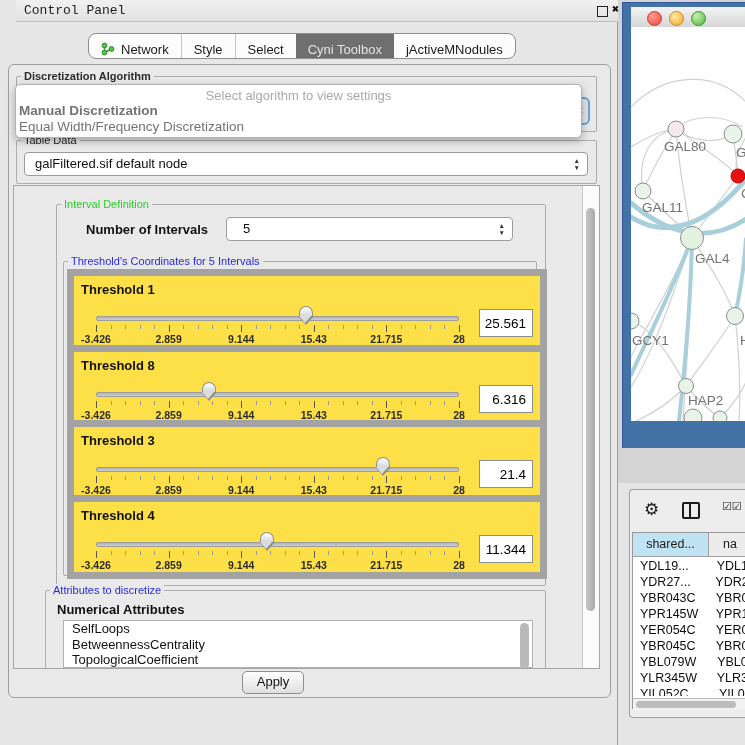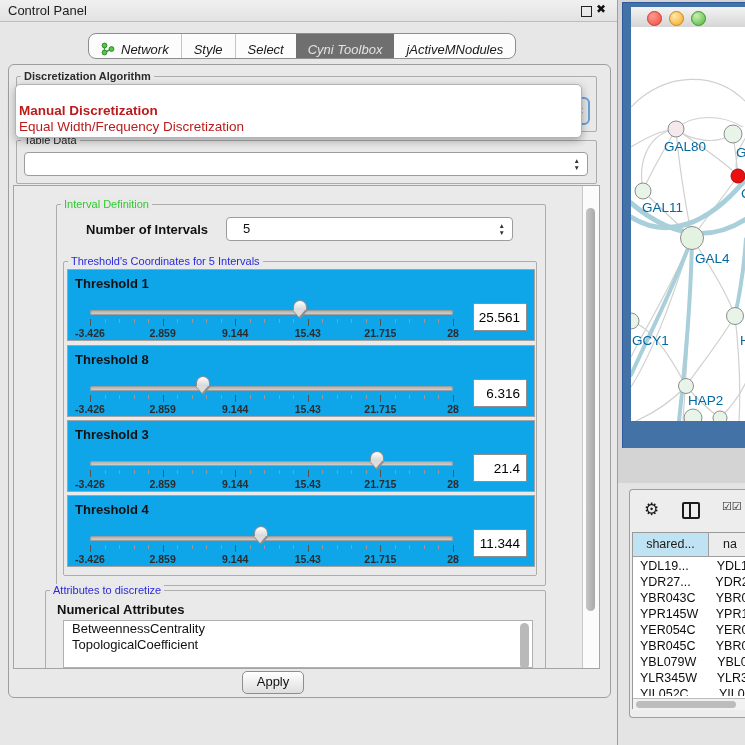--- a/index.html
+++ b/index.html
@@ -2,55 +2,55 @@
 <html><head>
 <meta charset="utf-8">
 <style>
   html,body{margin:0;padding:0;}
   body{font-family:"Liberation Sans","DejaVu Sans",sans-serif;background:#d8d8d8;}
   .app{position:relative;width:745px;height:745px;overflow:hidden;background:#d8d8d8;font-size:13px;color:#1a1a1a;}
   .abs{position:absolute;}
 
   
   .left-window{left:0;top:0;width:617px;height:745px;background:#e7e7e7;border-right:1px solid #9e9e9e;}
-  .titlebar{left:0;top:0;width:617px;height:21px;background:linear-gradient(#f0f0f0,#e2e2e2);border-bottom:1px solid #bdbdbd;}
+  .titlebar{left:16px;top:0;width:617px;height:21px;background:linear-gradient(#f0f0f0,#e2e2e2);border-bottom:1px solid #bdbdbd;font-family:Liberation Mono, monospace;}
   .titlebar .wtitle{position:absolute;left:8px;top:3px;font-size:13px;color:#1c1c1c;}
   .win-restore{position:absolute;left:581px;top:6px;width:9px;height:9px;border:1.6px solid #222;}
   .win-close{position:absolute;left:596px;top:2px;font-size:12px;font-weight:bold;color:#111;}
 
   .tabstrip{left:88px;top:33px;height:24px;display:inline-flex;background:#fcfcfc;border:1px solid #8d8d8d;border-radius:8px;overflow:hidden;}
-  .tab{display:flex;align-items:center;padding:15px 12px;font-size:13px;color:#1a1a1a;white-space:nowrap;font-style:italic;}
+  .tab{display:flex;align-items:center;padding:15px 12px;font-size:13px;color:#1a1a1a;white-space:nowrap;}
   .tab.sep{border-left:1px solid #c6c6c6;}
   .tab.selected{background:#6f6f6f;color:#e3e3e3;border-left:none;}
   .tab .net-ic{margin-right:6px;display:inline-flex;}
 
   .outer-panel{left:8px;top:64px;width:601px;height:632px;background:#e9e9e9;border:1px solid #9e9e9e;border-radius:6px;}
 
   .groupbox{position:absolute;border:1px solid #adadad;border-radius:2px;}
   .group-title{position:absolute;background:#e9e9e9;padding:0 3px;font-size:11px;line-height:13px;}
 
   
   .algo-combo-edge{left:560px;top:97px;width:26px;height:24px;border:2px solid #68a1d8;border-radius:6px;background:#e4e4e4;z-index:5;}
 
   
   .algo-popup{left:15px;top:84px;width:565px;height:52px;background:#fff;border:1px solid #b3b3b3;border-radius:5px;box-shadow:0 3px 8px rgba(0,0,0,.3);z-index:60;}
   .popup-placeholder{position:absolute;left:0;top:3px;width:100%;text-align:center;color:#a9a9a9;font-size:13px;}
-  .popup-opt{position:absolute;left:2px;width:560px;font-size:13.5px;color:#b91c1c;padding-left:1px;}
+  .popup-opt{position:absolute;left:2px;width:560px;font-size:13.5px;color:#737373;padding-left:1px;}
   .popup-opt.bold{font-weight:bold;}
 
   .combo{position:absolute;background:#fff;border:1px solid #9c9c9c;border-radius:4px;}
   .combo .cv{position:absolute;left:10px;top:3px;font-size:13px;color:#101010;white-space:nowrap;}
   .spinner{position:absolute;right:7px;top:2px;display:flex;flex-direction:column;align-items:center;font-size:6.5px;line-height:7px;color:#333;}
 
   
   .scrollpane{left:13px;top:185px;width:585px;height:482px;background:#eaeaea;border:1px solid #a5a5a5;overflow:hidden;}
   .vscroll-track{position:absolute;right:0;top:0;width:16px;height:100%;background:#fbfbfb;border-left:1px solid #c8c8c8;}
   .vscroll-thumb{position:absolute;left:3px;top:22px;width:9px;height:403px;border-radius:5px;background:linear-gradient(90deg,#c6c6c6,#a9a9a9);}
 
-  .threshold-box{position:absolute;left:53px;width:466px;height:70px;background:#0ea5e9;border:1px solid #a3a3a3;}
+  .threshold-box{position:absolute;left:53px;width:466px;height:70px;background:#fde047;border:7px solid #a3a3a3;}
   .t-label{position:absolute;left:7px;top:6px;font-weight:bold;font-size:13px;color:#111;}
   .t-track{position:absolute;left:22px;top:40px;width:363px;height:5px;border-radius:3px;background:linear-gradient(#a8a8a8,#d9d9d9);box-shadow:inset 0 0 0 1px #9d9d9d;}
   .thumb{position:absolute;top:30px;width:16px;height:20px;}
   .thumb .tp{position:absolute;left:1px;top:0;width:12px;height:10px;background:linear-gradient(#ffffff,#d2d2d2);border:1px solid #8f8f8f;border-bottom:none;border-radius:7px 7px 1px 1px;}
   .thumb .tb{position:absolute;left:0;top:10px;width:0;height:0;border-left:8px solid transparent;border-right:8px solid transparent;border-top:9px solid #8f8f8f;}
   .thumb .ti{position:absolute;left:1.5px;top:9.6px;width:0;height:0;border-left:6.5px solid transparent;border-right:6.5px solid transparent;border-top:7.6px solid #dcdcdc;}
   .ticks{position:absolute;left:0;top:49px;width:100%;height:8px;}
   .tick{position:absolute;top:0;width:1px;height:7px;background:#555;}
   .tick.minor{height:4px;background:#999;}
   .tick-labels{position:absolute;left:0;top:57px;width:100%;height:12px;}
@@ -70,21 +70,21 @@
 
   
   .right-bg{left:618px;top:0;width:127px;height:745px;background:#d4d4d4;}
   .net-window{left:622px;top:2px;width:123px;height:445px;background:#4372a7;border-top:1px solid #31589b;border-left:1px solid #31589b;}
   .net-titlebar{position:absolute;left:8px;top:4px;width:115px;height:20px;background:linear-gradient(#f4f4f4,#d6d6d6);border-bottom:1px solid #a5a5a5;}
   .light{position:absolute;top:3.5px;width:13px;height:13px;border-radius:50%;}
   .light.red{left:16px;background:radial-gradient(circle at 35% 30%,#ff9a90,#ee4b40);border:1px solid #c93a32;}
   .light.yellow{left:38px;background:radial-gradient(circle at 35% 30%,#ffe9a8,#f5a623);border:1px solid #c8861d;}
   .light.green{left:60px;background:radial-gradient(circle at 35% 30%,#c8f0b0,#4db83a);border:1px solid #3f9330;}
   .net-canvas{position:absolute;left:8px;top:24px;width:115px;height:394px;background:#ffffff;overflow:hidden;}
-  .net-label{position:absolute;font-size:13.5px;color:#0369a1;white-space:nowrap;}
+  .net-label{position:absolute;font-size:13.5px;color:#737373;white-space:nowrap;}
 
   .tp-bar{left:618px;top:452px;width:127px;height:31px;background:#e3e3e3;border-top:1px solid #b5b5b5;border-bottom:1px solid #cfcfcf;}
   .tp-bar .tptitle{position:absolute;left:22px;top:8px;font-size:13px;color:#1c1c1c;}
   .below-tp{left:618px;top:483px;width:127px;height:262px;background:#e4e4e4;}
 
   .table-panel{left:629px;top:489px;width:116px;height:227px;background:#ededed;border:1px solid #9f9f9f;border-radius:4px 0 0 4px;border-right:none;}
   .tp-toolbar{position:absolute;left:0;top:8px;width:116px;height:28px;}
   .gear{position:absolute;left:14px;top:1px;font-size:17px;color:#1a1a1a;}
   .col-icon{position:absolute;left:52px;top:4px;width:14px;height:13px;border:2px solid #1a1a1a;border-radius:2px;background:linear-gradient(90deg,transparent 5px,#1a1a1a 5px,#1a1a1a 7px,transparent 7px);}
   .cb-icons{position:absolute;left:92px;top:2px;font-size:11px;letter-spacing:0px;color:#222;}
@@ -145,27 +145,29 @@
     <div class="abs groupbox" style="left:16px;top:76px;width:579px;height:54px;"></div>
     <div class="abs group-title" style="left:21px;top:70px;font-weight:bold;color:#2b2b2b;">Discretization Algorithm</div>
     <div class="abs algo-combo-edge">
       <span class="spinner" style="right:4px;top:4px;">
         <span>▲</span>
           <span>▼</span>
       </span>
     </div>
 
     <div class="abs algo-popup">
+      <div class="popup-placeholder">Select algorithm to view settings</div>
       <div class="popup-opt bold" style="top:18px;">Manual Discretization</div>
       <div class="popup-opt" style="top:34px;">Equal Width/Frequency Discretization</div>
     </div>
 
     <div class="abs groupbox" style="left:16px;top:140px;width:579px;height:42px;"></div>
     <div class="abs group-title" style="left:21px;top:134px;color:#222;">Table Data</div>
     <div class="combo" style="left:24px;top:152px;width:562px;height:22px;">
+      <span class="cv">galFiltered.sif default node</span>
       <span class="spinner" style="top:4px;">
         <span>▲</span>
           <span>▼</span>
       </span>
     </div>
 
     <div class="abs scrollpane">
 
       <div class="groupbox" style="left:42px;top:18px;width:488px;height:380px;"></div>
       <div class="group-title" style="left:47px;top:12px;color:#2fcb2f;">Interval Definition</div>
@@ -367,20 +369,21 @@
             <div class="tick-label" style="left: 282.4px;">21.715</div>
             <div class="tick-label" style="left: 355px;">28</div>
           </div>
         <div class="t-value">11.344</div>
       </div>
 
       <div class="groupbox" style="left:31px;top:404px;width:499px;height:90px;"></div>
       <div class="group-title" style="left:36px;top:398px;color:#2a2ad8;">Attributes to discretize</div>
       <div class="abs" style="left:43px;top:416px;font-weight:bold;font-size:13px;color:#111;">Numerical Attributes</div>
       <div class="abs attr-list">
+        <div class="attr-item">SelfLoops</div>
         <div class="attr-item">BetweennessCentrality</div>
         <div class="attr-item">TopologicalCoefficient</div>
       </div>
       <div class="abs list-scroll-thumb"></div>
 
       <div class="vscroll-track">
         <div class="vscroll-thumb"></div>
       </div>
     </div>
 

